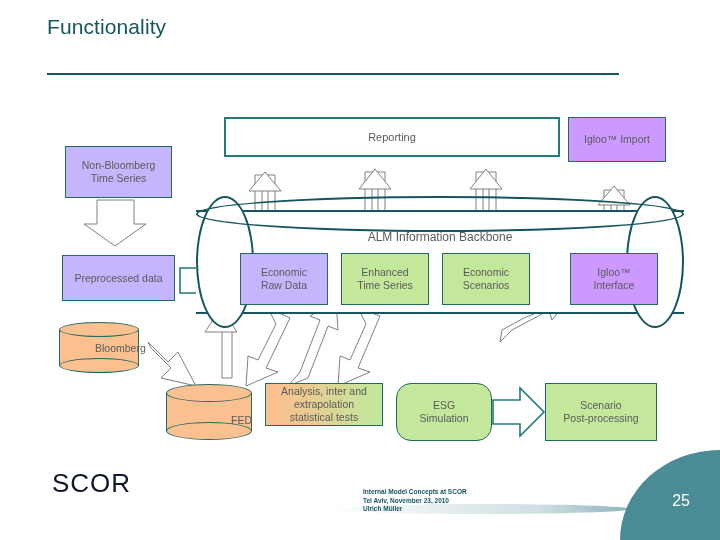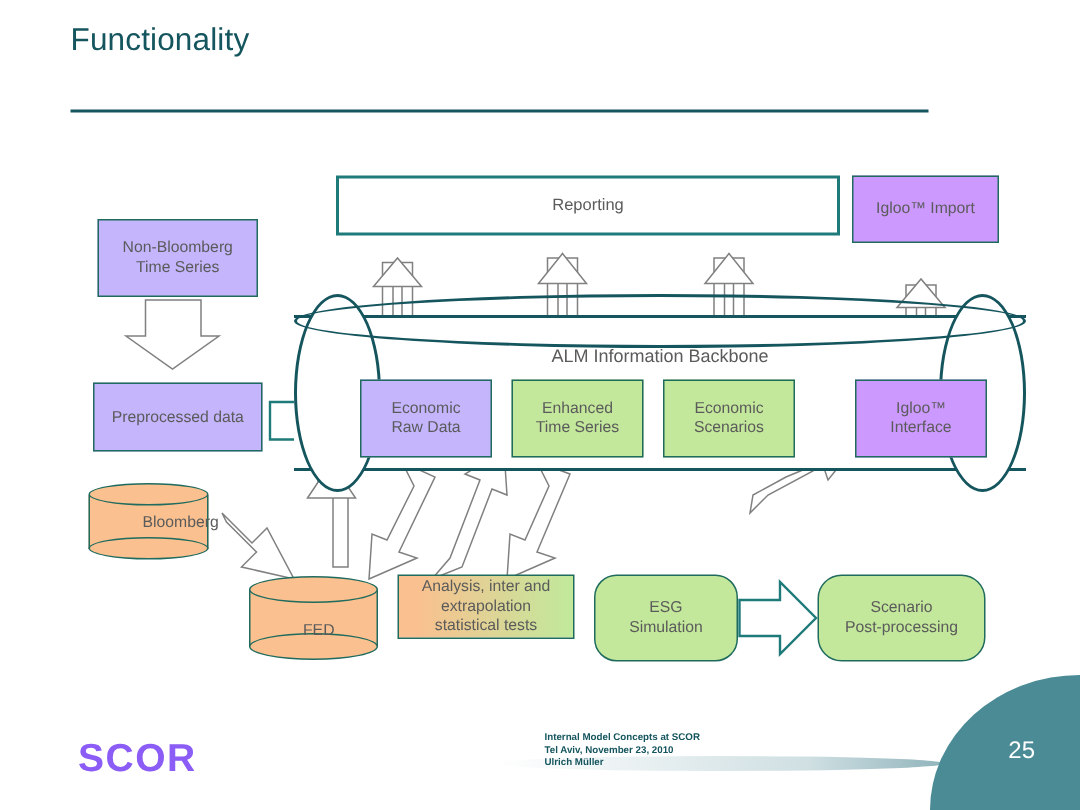--- a/index.html
+++ b/index.html
@@ -66,21 +66,21 @@
   .cyl .top, .cyl .bot {
     position: absolute;
     left: 0; right: 0;
     border: 1px solid #1f6b5e;
     border-radius: 50%;
     background: #fac08f;
   }
   .cyl .lbl {
     position: absolute;
     left: 0; right: 0;
-    text-align: left;
+    text-align: right;
     font-size: 10.5px;
     color: #5b5b5b;
     z-index: 4;
     margin-left: 36px;
   }
 
   
   #backbone {
     position: absolute;
     left: 196px;
@@ -131,25 +131,25 @@
     width: 720px; height: 540px;
     pointer-events: none;
   }
   .gray-arrow { fill: #ffffff; stroke: #808080; stroke-width: 1; }
   .teal-arrow { fill: #ffffff; stroke: #1f7a7a; stroke-width: 1.6; }
 
   
   #scor-logo {
     position: absolute;
     left: 52px;
-    top: 490px;
+    top: 468px;
     font-size: 26px;
-    font-weight: bold;
+    font-weight: normal;
     letter-spacing: 1px;
-    color: #8b5cf6;
+    color: #0f172a;
     font-family: "Liberation Sans", sans-serif;
   }
   #footer-text {
     position: absolute;
     left: 363px;
     top: 488px;
     font-size: 6.5px;
     line-height: 8.5px;
     color: #15555e;
     font-weight: bold;
@@ -277,21 +277,21 @@
   <div>Analysis, inter and</div>
   <div>extrapolation</div>
   <div>statistical tests</div>
 </div>
 
 <div class="fbox green" style="left:396px; top:383px; width:96px; height:58px; flex-direction:column;border-radius:15px;">
   <div>ESG</div>
   <div>Simulation</div>
 </div>
 
-<div class="fbox green" style="left:545px; top:383px; width:112px; height:58px; flex-direction:column;border-radius:16px;">
+<div class="fbox green" style="left:545px; top:383px; width:112px; height:58px; flex-direction:column;">
   <div>Scenario</div>
   <div>Post-processing</div>
 </div>
 
 <div id="footer-swoosh"></div>
 <div id="scor-logo">SCOR</div>
 <div id="footer-text">
   <div>Internal Model Concepts at SCOR</div>
   <div>Tel Aviv, November 23, 2010</div>
   <div>Ulrich Müller</div>

